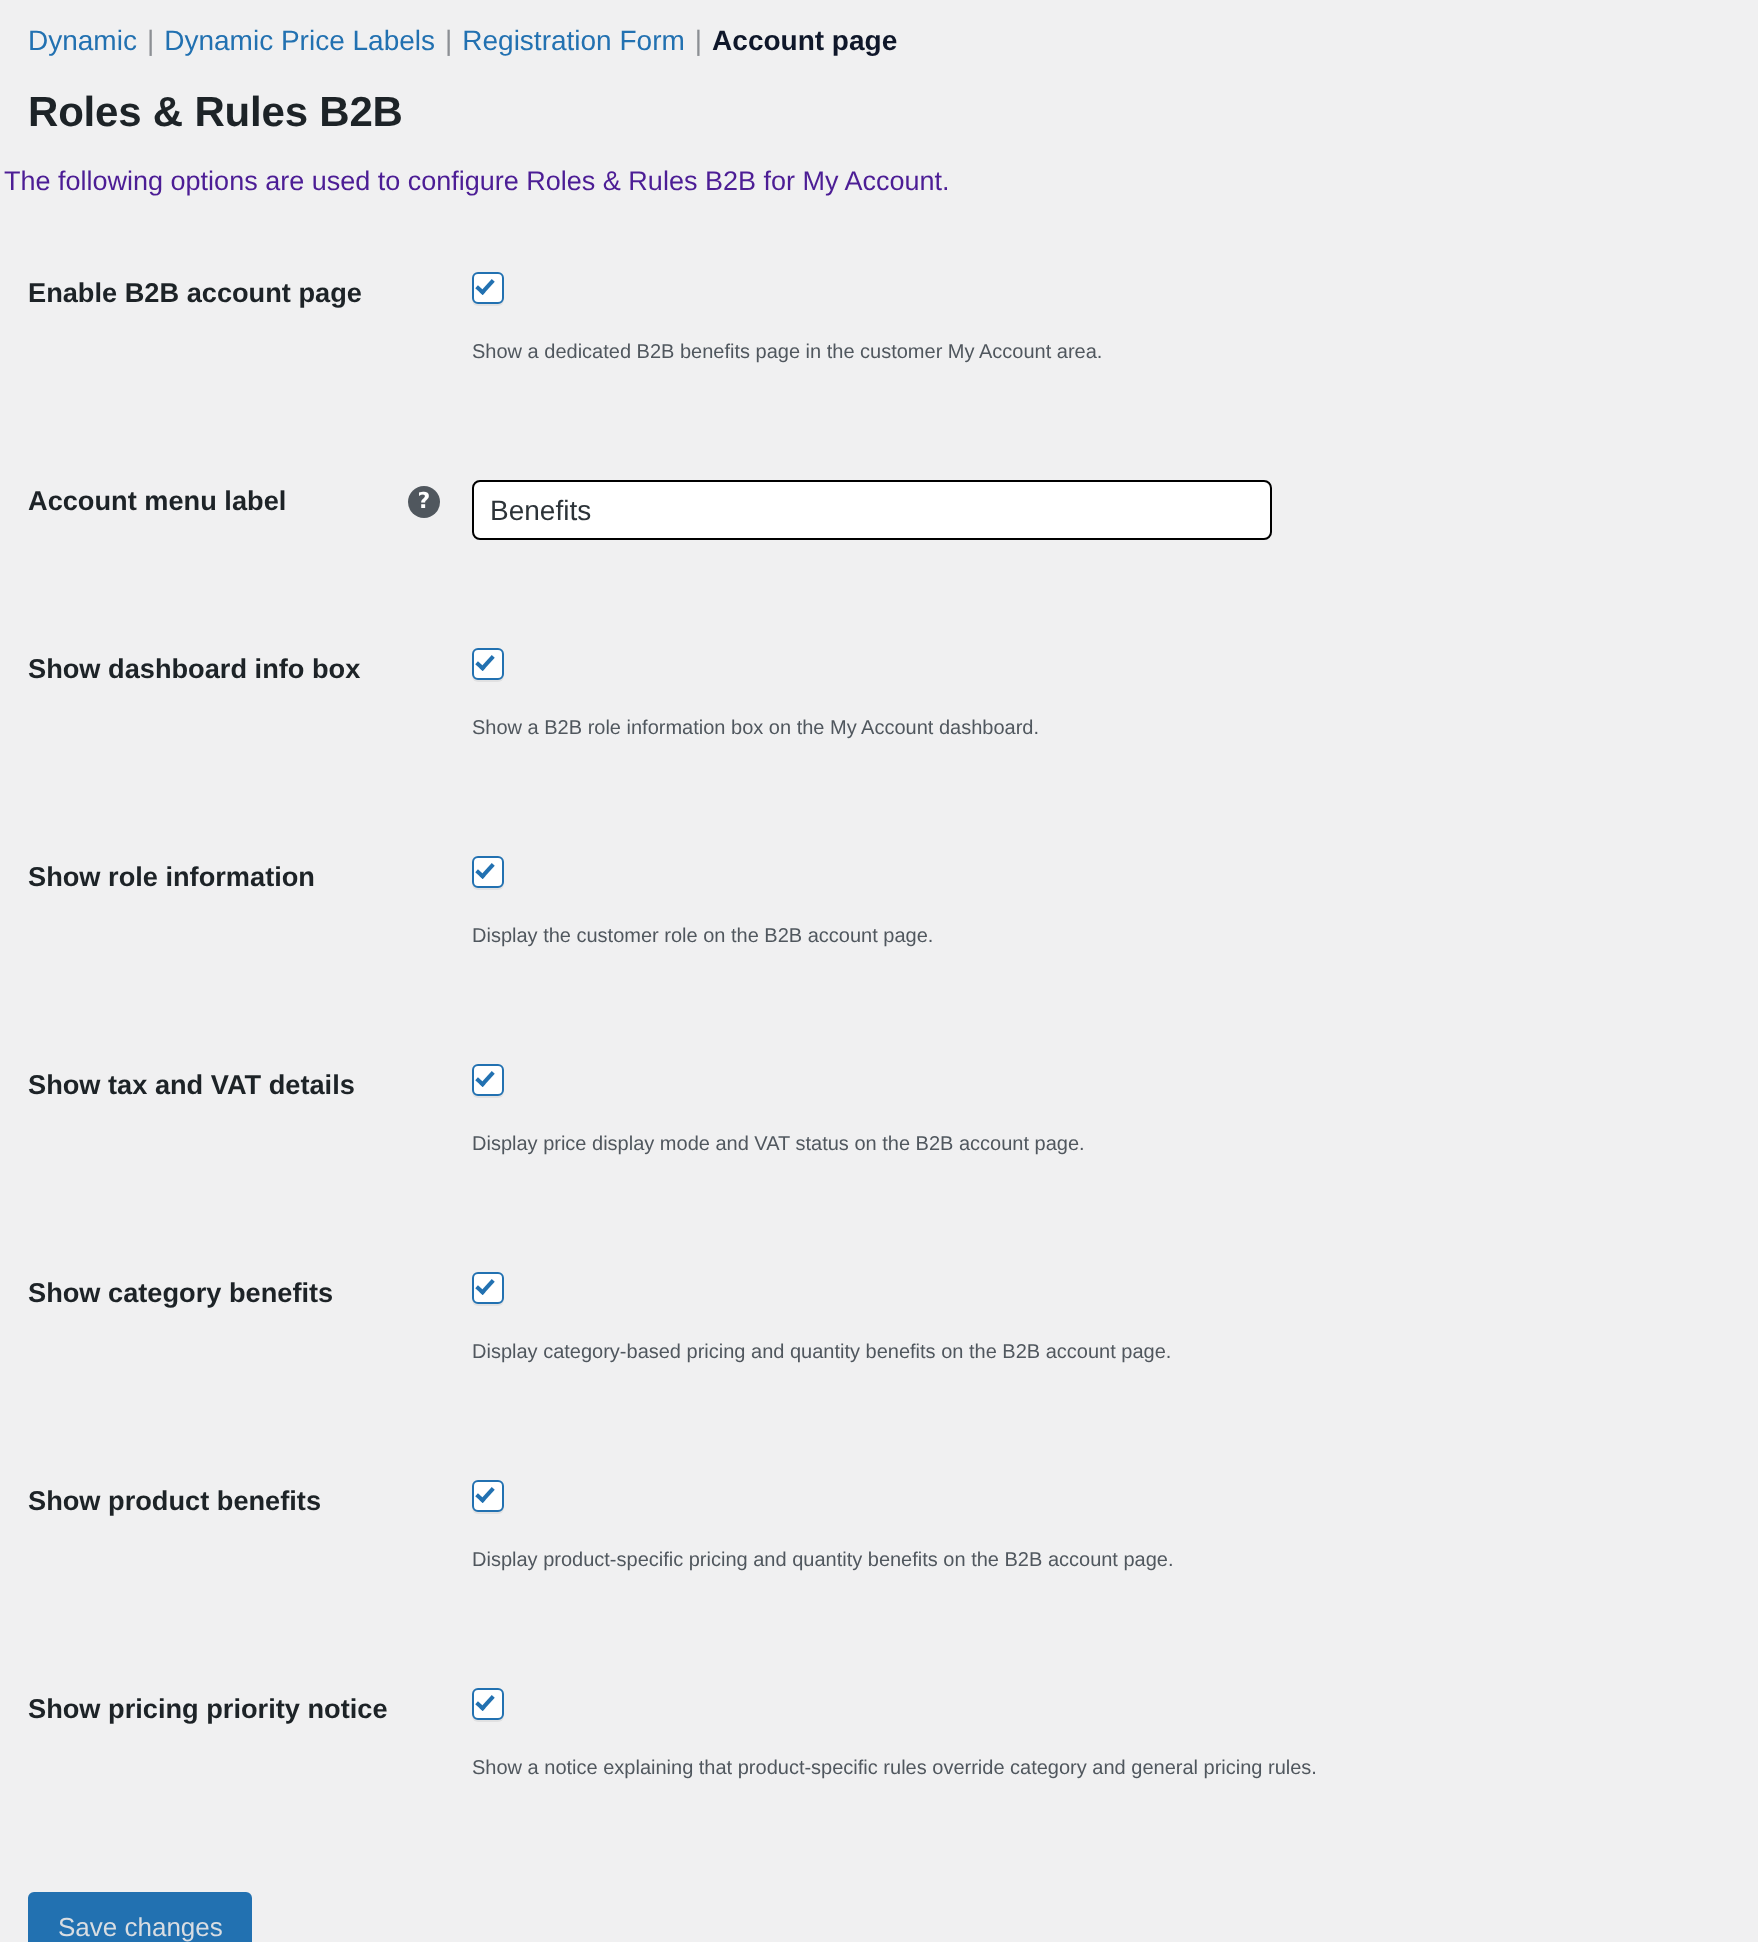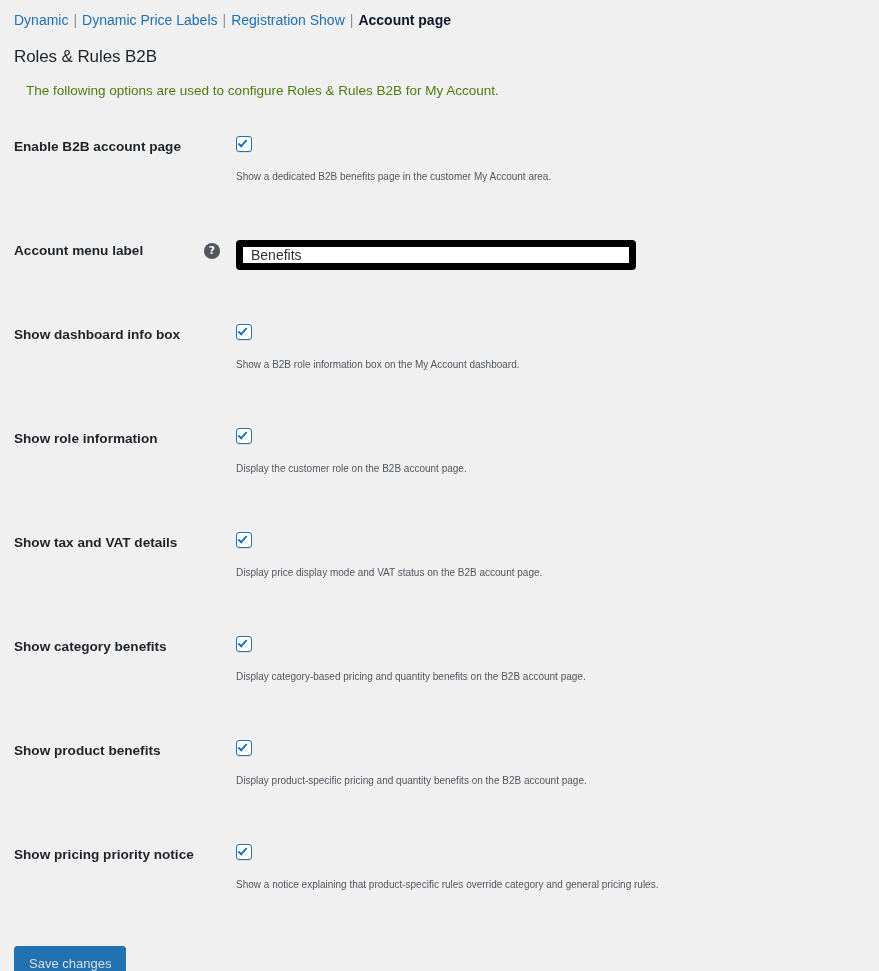--- a/index.html
+++ b/index.html
@@ -46,32 +46,32 @@
   .subsubsub .sep {
     color: #8c8f94;
     padding: 0 5px;
     font-weight: 400;
   }
 
   
   .page-heading {
     margin: 0;
     padding: 17px 0 0 14px;
-    font-size: 17px;
+    font-size: 21px;
     line-height: 22px;
-    font-weight: 400;
+    font-weight: 700;
     color: #1d2327;
     letter-spacing: -0.1px;
   }
   .page-subtitle {
     margin: 0;
-    padding: 14px 0 0 26px;
+    padding: 14px 0 0 2px;
     font-size: 13.5px;
     line-height: 18px;
-    color: #4d7c0f;
+    color: #4c1d95;
   }
 
   
   .form-table {
     margin-top: 22px;
     border-collapse: collapse;
     width: 719px;
     table-layout: fixed;
     padding-left: 18px;
   }
@@ -178,21 +178,21 @@
     width: 400px;
     height: 30px;
     box-sizing: border-box;
     padding: 0 8px;
     margin: 0;
     font-family: "Liberation Sans", "DejaVu Sans", sans-serif;
     font-size: 14px;
     line-height: 28px;
     color: #2c3338;
     background: #ffffff;
-    border: 7px solid #000000;
+    border: 1px solid #000000;
     border-radius: 4px;
     box-shadow: 0 0 0 transparent;
     outline: none;
   }
 
   
   .submit-area {
     padding: 12px 0 0 14px;
     margin: 0;
   }
@@ -212,21 +212,21 @@
     box-shadow: none;
     -webkit-appearance: none;
     appearance: none;
   }
 </style>
 </head>
 <body>
 
 <div class="page">
 
-  <div class="subsubsub" id="subnav"><a href="#">Dynamic</a><span class="sep">|</span><a href="#">Dynamic Price Labels</a><span class="sep">|</span><a href="#">Registration Show</a><span class="sep">|</span><a href="#" class="current">Account page</a></div>
+  <div class="subsubsub" id="subnav"><a href="#">Dynamic</a><span class="sep">|</span><a href="#">Dynamic Price Labels</a><span class="sep">|</span><a href="#">Registration Form</a><span class="sep">|</span><a href="#" class="current">Account page</a></div>
 
   <h2 class="page-heading">Roles &amp; Rules B2B</h2>
   <p class="page-subtitle">The following options are used to configure Roles &amp; Rules B2B for My Account.</p>
 
   <table class="form-table">
     <tbody id="settings-body">
         <tr>
           <th scope="row">
             <div class="th-inner">
               <span class="label-text">Enable B2B account page</span>

